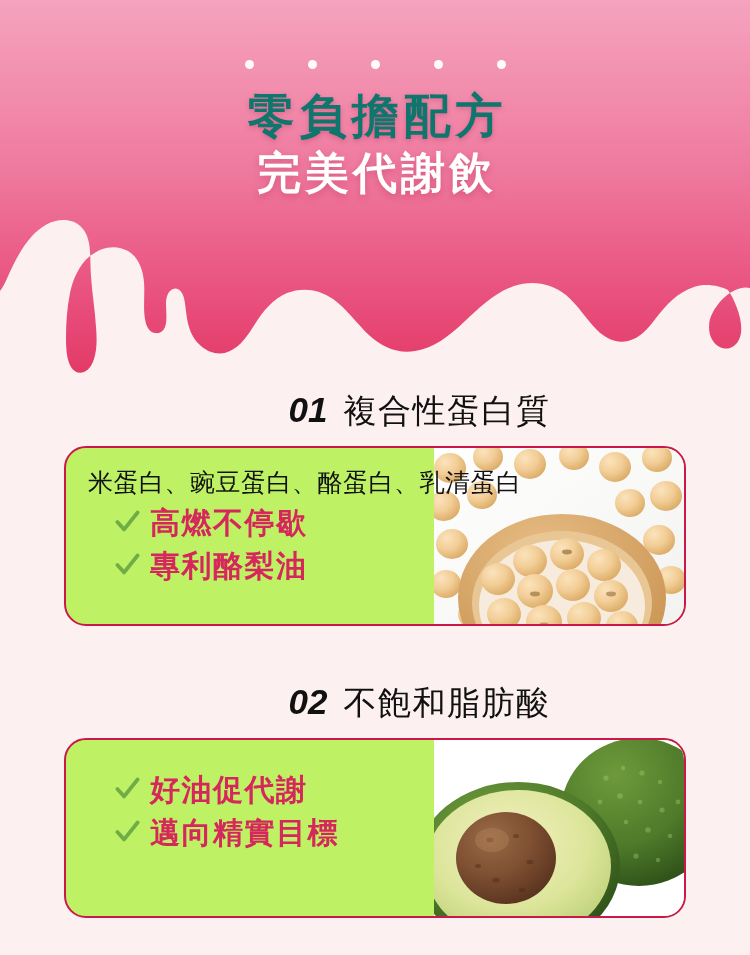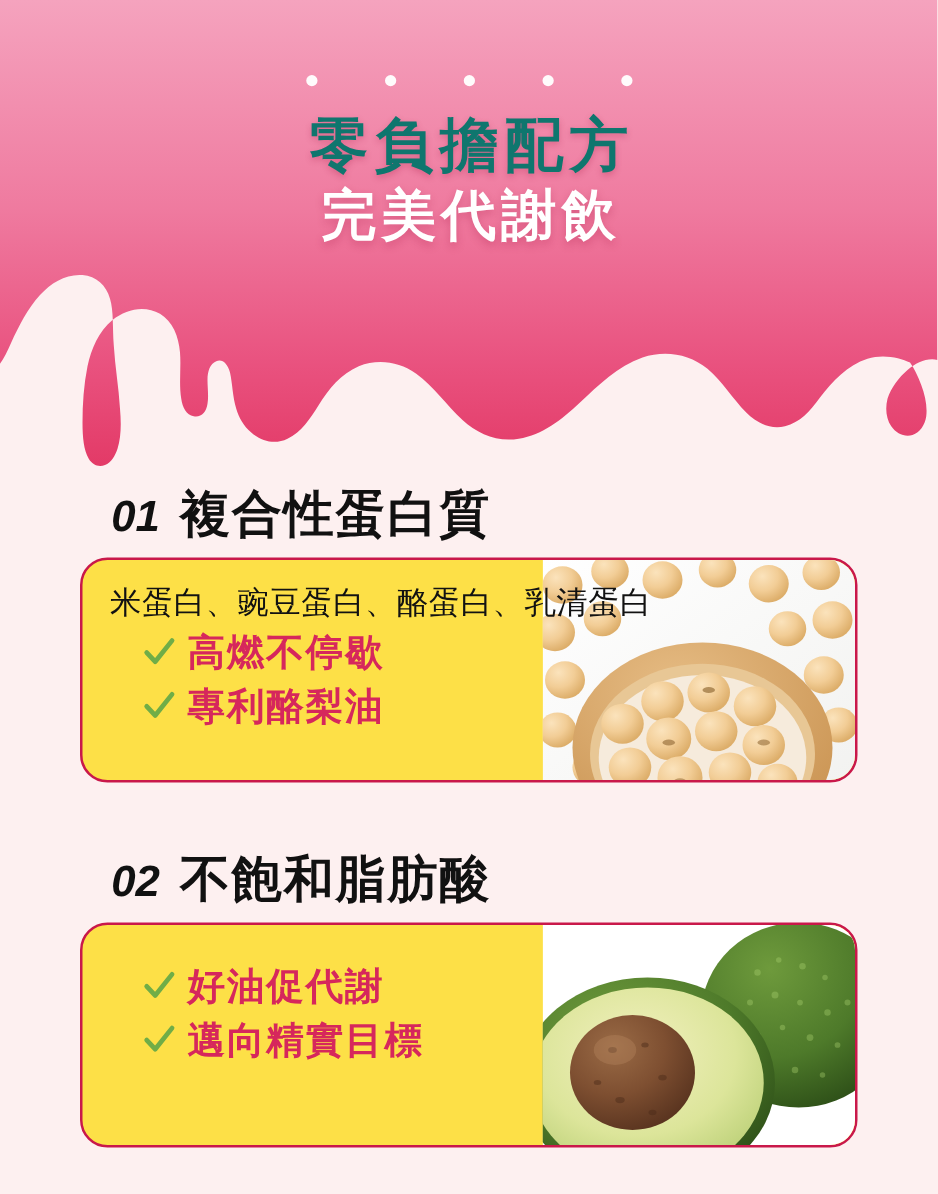--- a/index.html
+++ b/index.html
@@ -83,46 +83,47 @@
     width: 750px;
   }
   .section-1 { top: 392px; }
   .section-2 { top: 684px; }
 
   .sec-head {
     display: flex;
     align-items: baseline;
     padding-left: 89px;
     height: 46px;
+    justify-content: center;
   }
   .sec-num {
     font-size: 35px;
     font-weight: 700;
     font-style: italic;
     color: #111111;
     letter-spacing: 0px;
     line-height: 1;
   }
   .sec-title {
-    font-size: 40px;
-    font-weight: 700;
+    font-size: 33px;
+    font-weight: 400;
     color: #111111;
     letter-spacing: 1.5px;
     line-height: 1;
     margin-left: 16px;
   }
 
   .card {
     position: relative;
     margin: 8px auto 0 auto;
     width: 622px;
     height: 180px;
     border: 2.5px solid #c9184a;
     border-radius: 22px;
-    background: #fde047;
+    background: #bef264;
     overflow: hidden;
     box-sizing: border-box;
   }
   .card-art {
     position: absolute;
     top: 0;
     right: 0;
     height: 100%;
     width: 250px;
     overflow: hidden;

